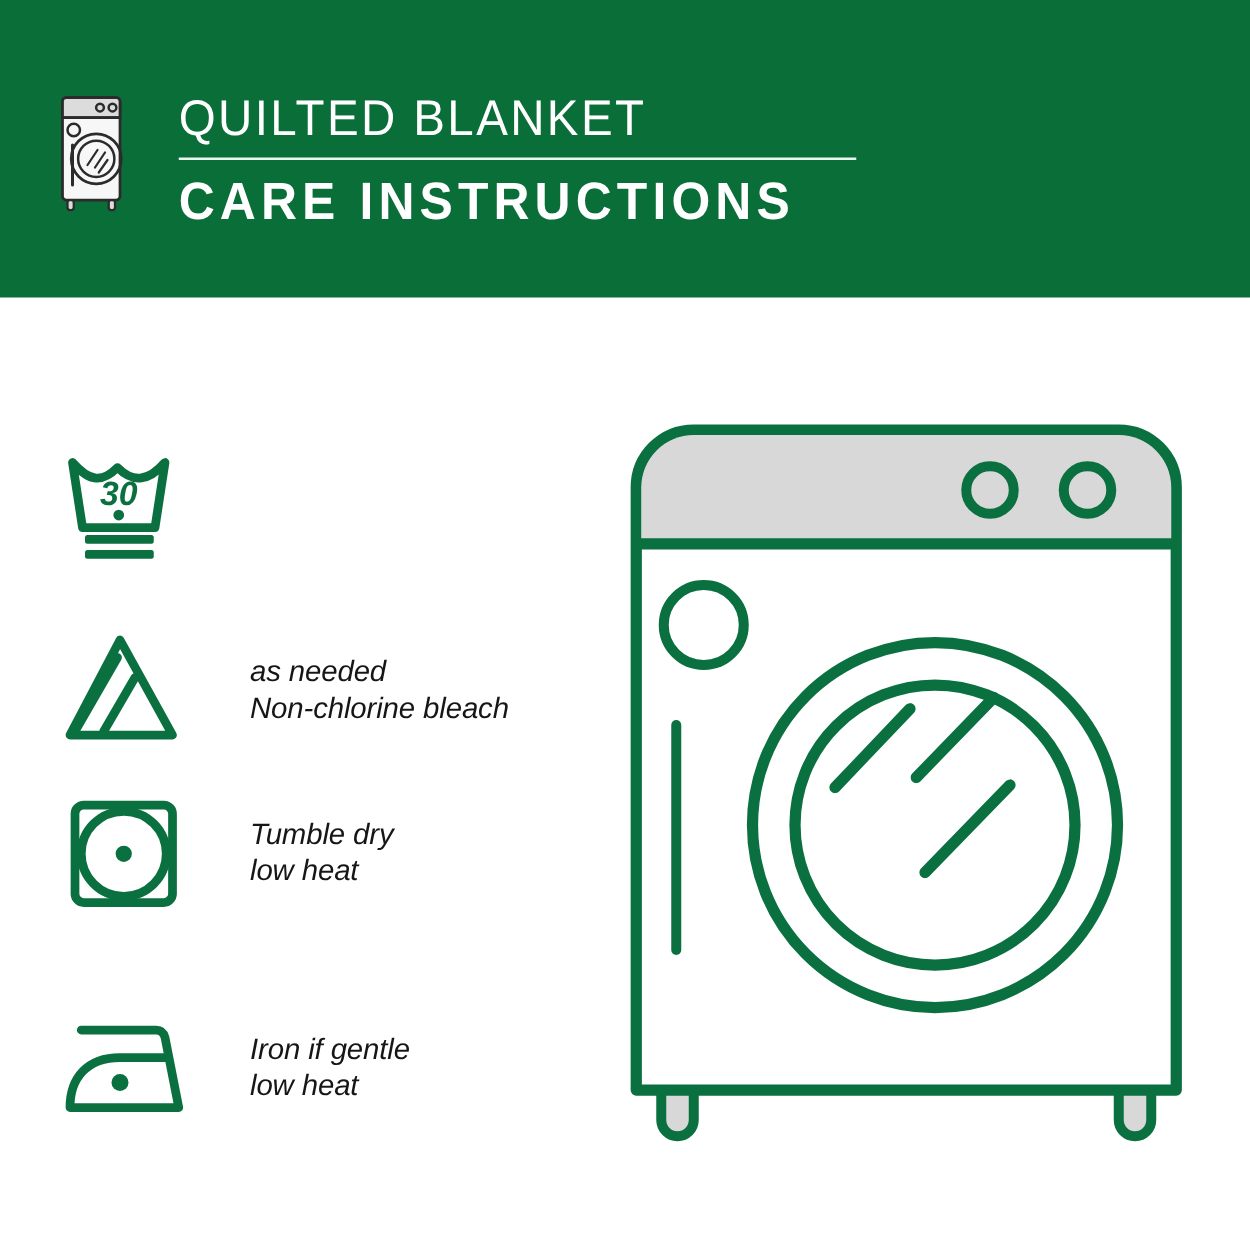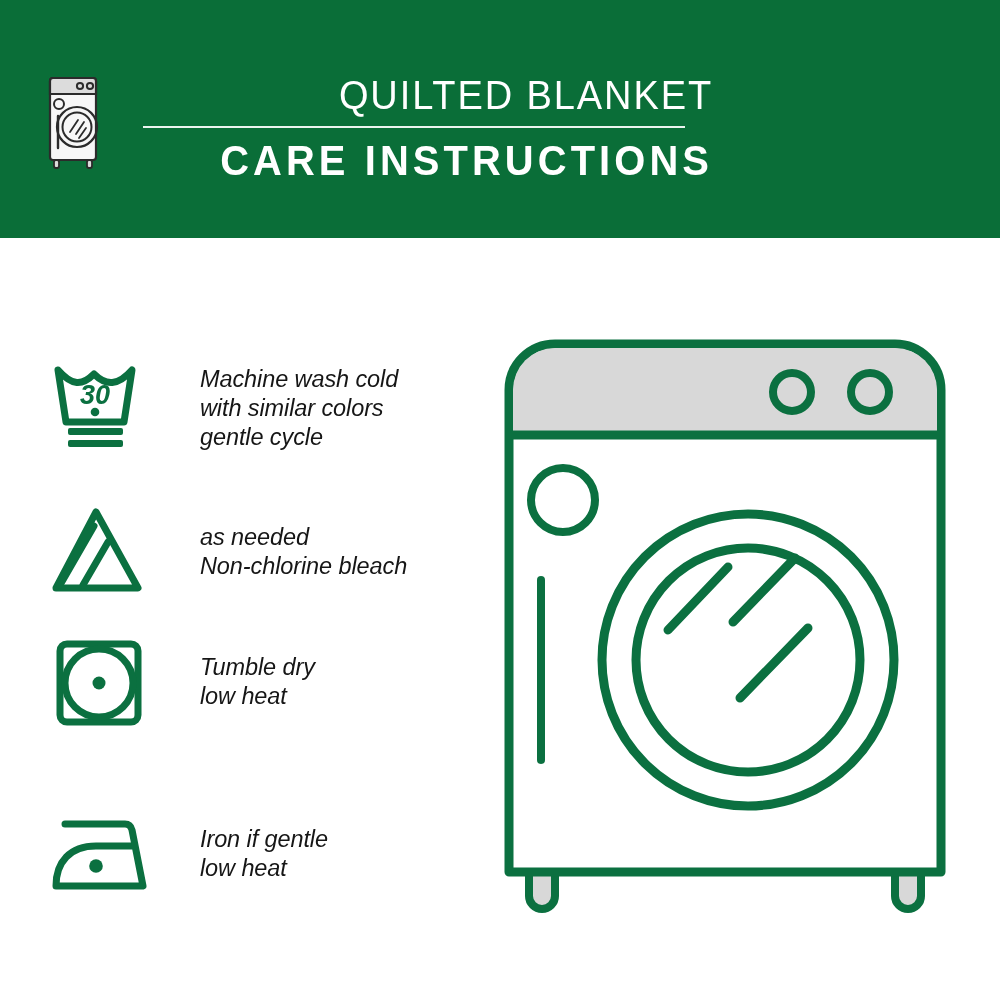--- a/index.html
+++ b/index.html
@@ -36,21 +36,20 @@
     left: 44px;
     top: 68px;
     width: 64px;
     height: 104px;
   }
   .header-titles {
     position: absolute;
     left: 143px;
     top: 72px;
     width: 600px;
-    text-align: right;
   }
   .title-main {
     color: #ffffff;
     font-family: "Liberation Sans", sans-serif;
     font-size: 40px;
     font-weight: 400;
     letter-spacing: 2.0px;
     line-height: 46px;
     white-space: nowrap;
     transform: scaleX(0.95);
@@ -172,25 +171,20 @@
     <div class="care-row r0">
       <svg class="care-icon" viewBox="0 0 112 104" aria-hidden="true">
         <g fill="none" stroke="#0B7040" stroke-width="7" stroke-linecap="round" stroke-linejoin="round">
           <path d="M10 14 C24 30, 34 30, 46 18 C58 30, 70 30, 84 14 L76 66 L18 66 Z"></path>
         </g>
         <rect x="20" y="72" width="55" height="7" rx="2" fill="#0B7040"></rect>
         <rect x="20" y="84" width="55" height="7" rx="2" fill="#0B7040"></rect>
         <text x="47" y="48" font-family="Liberation Sans, sans-serif" font-size="27" font-weight="700" fill="#0B7040" text-anchor="middle">30</text>
         <circle cx="47" cy="56" r="4.3" fill="#0B7040"></circle>
       </svg>
-      <div class="care-text">
-        <span class="tline">Machine wash cold</span>
-        <span class="tline">with similar colors</span>
-        <span class="tline">gentle cycle</span>
-      </div>
     </div>
 
     <div class="care-row r1">
       <svg class="care-icon" viewBox="0 0 112 104" aria-hidden="true">
         <g fill="none" stroke="#0B7040" stroke-width="7" stroke-linecap="round" stroke-linejoin="round">
           <path d="M48 12 L90 88 L8 88 Z"></path>
           <line x1="46" y1="26" x2="12" y2="85"></line>
           <line x1="60" y1="42" x2="35" y2="85"></line>
         </g>
       </svg>

